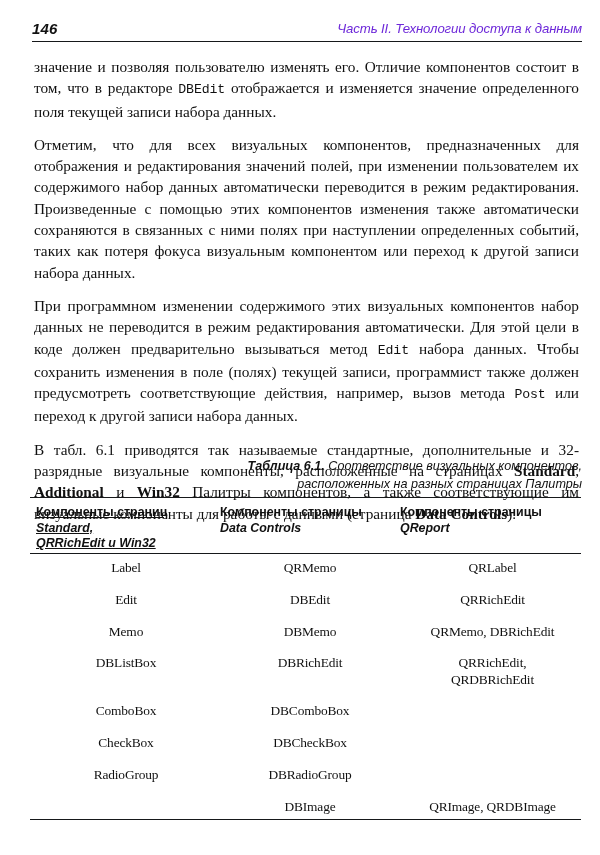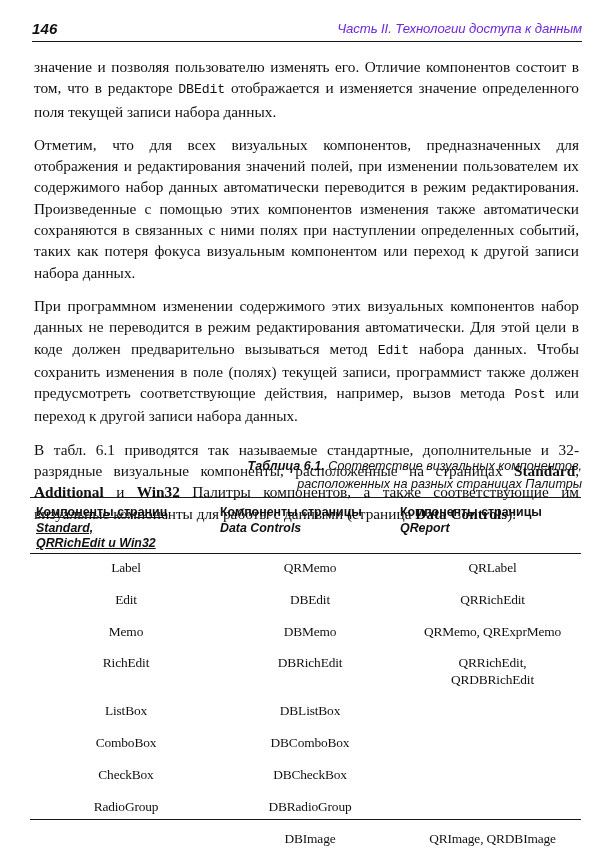--- a/index.html
+++ b/index.html
@@ -218,34 +218,29 @@
         <span class="cell c3">QRLabel</span>
       </div>
       <div class="row">
         <span class="cell c1">Edit</span>
         <span class="cell c2">DBEdit</span>
         <span class="cell c3">QRRichEdit</span>
       </div>
       <div class="row">
         <span class="cell c1">Memo</span>
         <span class="cell c2">DBMemo</span>
-        <span class="cell c3">QRMemo, QRExprMemo</span>
+        <span class="cell c3">QRMemo, DBRichEdit</span>
       </div>
       <div class="row tall">
-        <span class="cell c1">RichEdit</span>
+        <span class="cell c1">DBListBox</span>
         <span class="cell c2">DBRichEdit</span>
         <span class="cell c3">QRRichEdit,
 QRDBRichEdit</span>
       </div>
       <div class="row">
-        <span class="cell c1">ListBox</span>
-        <span class="cell c2">DBListBox</span>
-        <span class="cell c3"></span>
-      </div>
-      <div class="row">
         <span class="cell c1">ComboBox</span>
         <span class="cell c2">DBComboBox</span>
         <span class="cell c3"></span>
       </div>
       <div class="row">
         <span class="cell c1">CheckBox</span>
         <span class="cell c2">DBCheckBox</span>
         <span class="cell c3"></span>
       </div>
       <div class="row">

